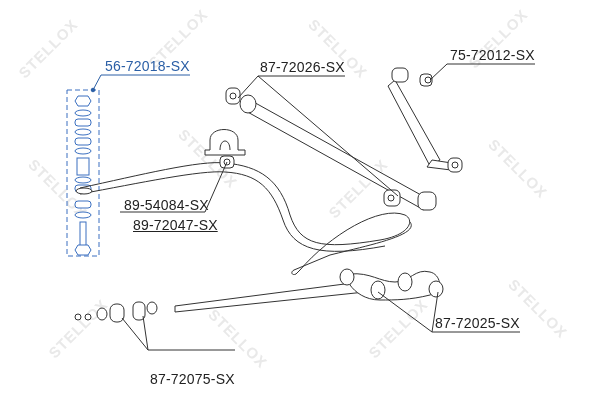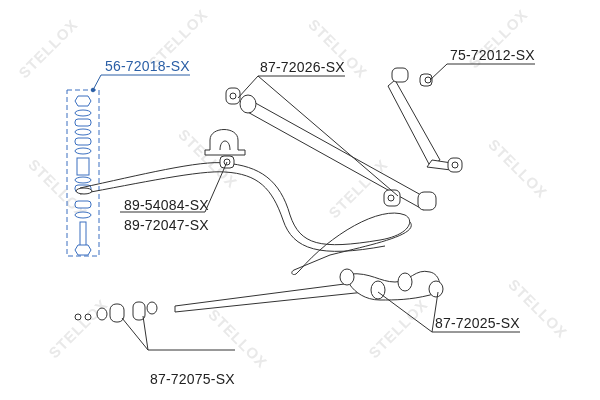--- a/index.html
+++ b/index.html
@@ -103,16 +103,16 @@
       <line x1="122" y1="318" x2="148" y2="350"></line>
       <line x1="143" y1="316" x2="148" y2="350"></line>
       <line x1="148" y1="350" x2="235" y2="350"></line>
     </g>
   </svg>
 
   <div class="lbl hl" style="left:105px;top:58px;">56-72018-SX</div>
   <div class="lbl" style="left:260px;top:59px;">87-72026-SX</div>
   <div class="lbl" style="left:450px;top:47px;">75-72012-SX</div>
   <div class="lbl" style="left:124px;top:197px;">89-54084-SX</div>
-  <div class="lbl" style="left:124px;top:217px;">89-72047-SX</div>
+  <div class="lbl" style="left:133px;top:217px;text-decoration:underline;">89-72047-SX</div>
   <div class="lbl" style="left:435px;top:315px;">87-72025-SX</div>
   <div class="lbl" style="left:150px;top:333px;margin-top:38px;">87-72075-SX</div>
 </div>
 
 </body></html>

